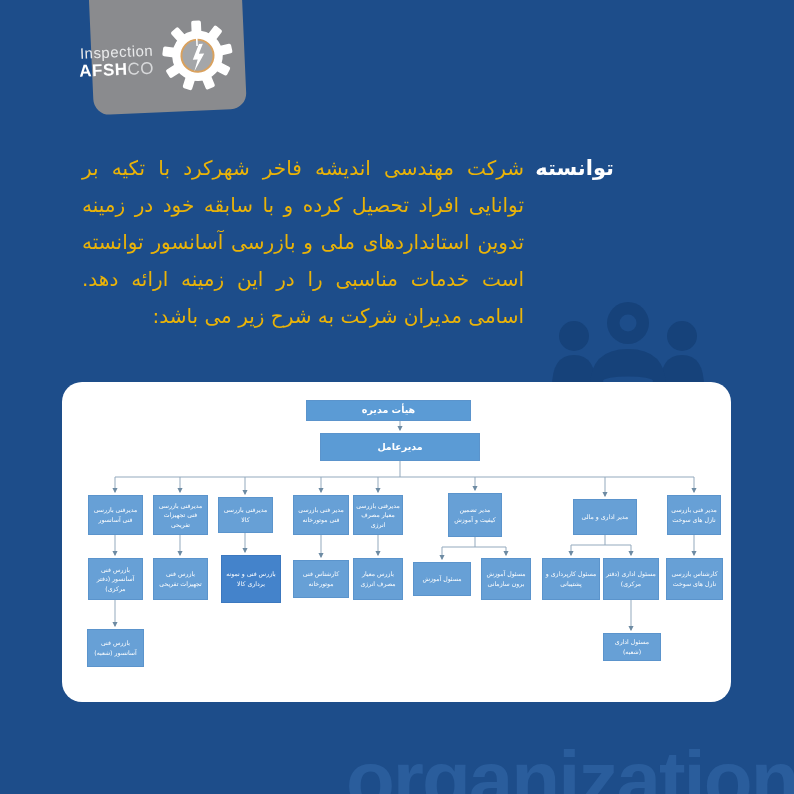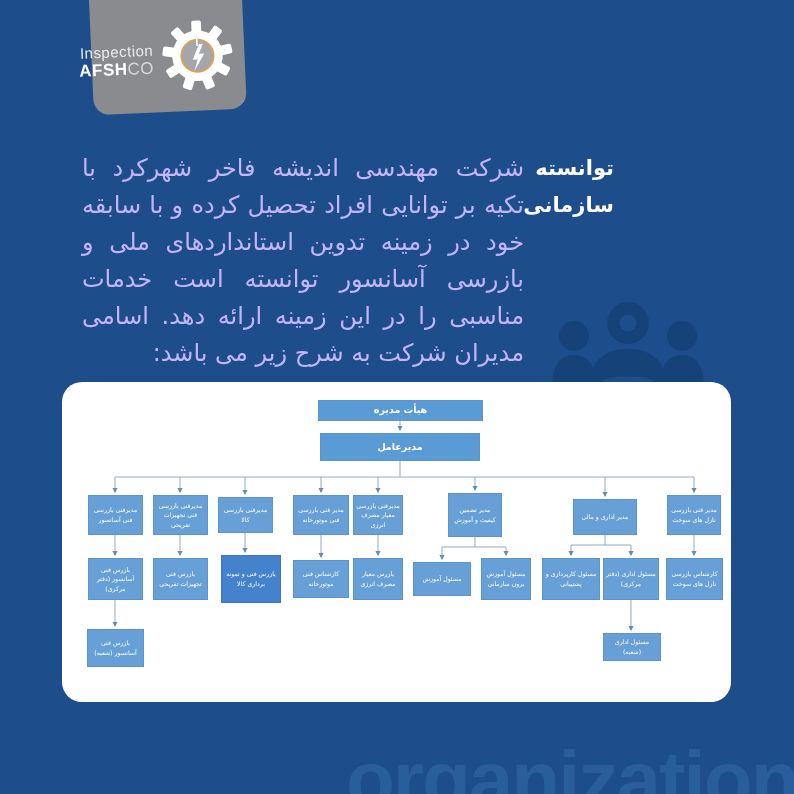--- a/index.html
+++ b/index.html
@@ -13,21 +13,21 @@
   .logo-inner{display:flex;align-items:center;gap:7px;}
   .logo-text{text-align:right;font-family:"Liberation Sans",sans-serif;line-height:1.15;}
   .logo-line1{color:#e9eaeb;font-size:15px;font-weight:300;letter-spacing:.5px;}
   .logo-line2{font-size:17px;letter-spacing:.5px;}
   .logo-line2 .b{color:#ffffff;font-weight:700;}
   .logo-line2 .l{color:#d7d8da;font-weight:400;}
 
   
   .intro{position:absolute;top:150px;right:180px;width:532px;direction:rtl;display:flex;gap:14px;}
   .intro-title{width:76px;color:#ffffff;font-weight:700;font-size:21px;line-height:37px;text-align:right;white-space:nowrap;}
-  .intro-body{flex:1;color:#c4b5fd;font-size:24px;line-height:37px;text-align:justify;}
+  .intro-body{flex:1;color:#eab308;font-size:20px;line-height:37px;text-align:justify;}
 
   
   .people-mark{position:absolute;left:552px;top:299px;}
 
   
   .card{position:absolute;left:62px;top:382px;width:669px;height:320px;background:#ffffff;border-radius:20px;}
   .chart{position:absolute;inset:0;}
   .chart svg.wires{position:absolute;left:0;top:0;pointer-events:none;}
   .node{position:absolute;background:#67a0d6;color:#ffffff;display:flex;align-items:center;justify-content:center;
     text-align:center;font-size:6.2px;line-height:1.55;direction:rtl;padding:1px 2px;box-sizing:border-box;
@@ -73,21 +73,20 @@
             </g>
           </g>
         </svg>
       </span>
     </div>
   </div>
 
   <div class="intro" dir="rtl">
     <div class="intro-title">
       <div>توانسته</div>
-      <div>سازمانی</div>
     </div>
     <div class="intro-body">شرکت مهندسی اندیشه فاخر شهرکرد با تکیه بر توانایی افراد تحصیل کرده و با سابقه خود در زمینه تدوین استانداردهای ملی و بازرسی آسانسور توانسته است خدمات مناسبی را در این زمینه ارائه دهد. اسامی مدیران شرکت به شرح زیر می باشد:</div>
   </div>
 
   <span class="people-mark">
     <svg width="152" height="88" viewBox="0 0 152 88" fill="#16427a">
       <circle cx="22" cy="37" r="15"></circle>
       <path d="M0 88 Q0 56 22 56 Q44 56 44 88 Z"></path>
       <circle cx="130" cy="37" r="15"></circle>
       <path d="M108 88 Q108 56 130 56 Q152 56 152 88 Z"></path>
@@ -131,21 +130,21 @@
           <path d="M444 165 V173" marker-end="url(#arr)"></path>
           <path d="M543 153 V163"></path>
           <path d="M509 163 H569"></path>
           <path d="M509 163 V173" marker-end="url(#arr)"></path>
           <path d="M569 163 V173" marker-end="url(#arr)"></path>
           <path d="M53 218 V244" marker-end="url(#arr)"></path>
           <path d="M569 218 V248" marker-end="url(#arr)"></path>
         </g>
       </svg>
 
-      <div class="node top" style="left:256px;top:18px;width:165px;height:21px;">هیأت مدیره</div>
+      <div class="node top" style="left:244px;top:18px;width:165px;height:21px;">هیأت مدیره</div>
       <div class="node top" style="left:258px;top:51px;width:160px;height:28px;">مدیرعامل</div>
 
       <div class="node" style="left:26px;top:113px;width:55px;height:40px;">مدیرفنی بازرسی فنی آسانسور</div>
       <div class="node" style="left:91px;top:113px;width:55px;height:40px;">مدیرفنی بازرسی فنی تجهیزات تفریحی</div>
       <div class="node" style="left:156px;top:115px;width:55px;height:36px;">مدیرفنی بازرسی کالا</div>
       <div class="node" style="left:231px;top:113px;width:56px;height:40px;">مدیر فنی بازرسی فنی موتورخانه</div>
       <div class="node" style="left:291px;top:113px;width:50px;height:40px;">مدیرفنی بازرسی معیار مصرف انرژی</div>
       <div class="node" style="left:386px;top:111px;width:54px;height:44px;">مدیر تضمین کیفیت و آموزش</div>
       <div class="node" style="left:511px;top:117px;width:64px;height:36px;">مدیر اداری و مالی</div>
       <div class="node" style="left:605px;top:113px;width:54px;height:40px;">مدیر فنی بازرسی نازل های سوخت</div>

